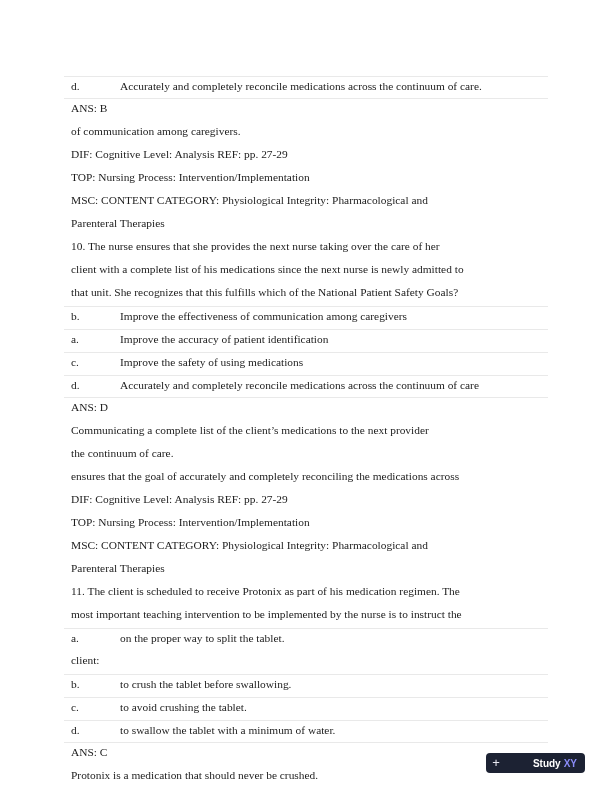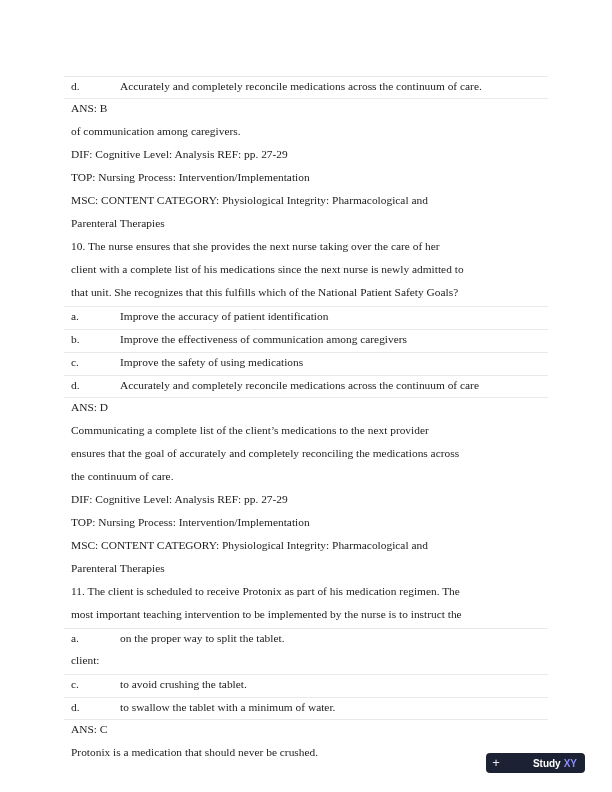--- a/index.html
+++ b/index.html
@@ -69,36 +69,37 @@
     <div class="row option last-option"><span class="letter">d.</span><span>Accurately and completely reconcile medications across the continuum of care.</span></div>
     <div class="row text">ANS: B</div>
     <div class="row text">of communication among caregivers.</div>
     <div class="row text">DIF: Cognitive Level: Analysis REF: pp. 27-29</div>
     <div class="row text">TOP: Nursing Process: Intervention/Implementation</div>
     <div class="row text">MSC: CONTENT CATEGORY: Physiological Integrity: Pharmacological and</div>
     <div class="row text">Parenteral Therapies</div>
     <div class="row text">10. The nurse ensures that she provides the next nurse taking over the care of her</div>
     <div class="row text">client with a complete list of his medications since the next nurse is newly admitted to</div>
     <div class="row text">that unit. She recognizes that this fulfills which of the National Patient Safety Goals?</div>
+    <div class="row option"><span class="letter">b.</span><span>Improve the effectiveness of communication among caregivers</span></div>
     <div class="row option"><span class="letter">a.</span><span>Improve the accuracy of patient identification</span></div>
-    <div class="row option"><span class="letter">b.</span><span>Improve the effectiveness of communication among caregivers</span></div>
     <div class="row option"><span class="letter">c.</span><span>Improve the safety of using medications</span></div>
     <div class="row option last-option"><span class="letter">d.</span><span>Accurately and completely reconcile medications across the continuum of care</span></div>
     <div class="row text">ANS: D</div>
     <div class="row text">Communicating a complete list of the client’s medications to the next provider</div>
+    <div class="row text">the continuum of care.</div>
     <div class="row text">ensures that the goal of accurately and completely reconciling the medications across</div>
-    <div class="row text">the continuum of care.</div>
     <div class="row text">DIF: Cognitive Level: Analysis REF: pp. 27-29</div>
     <div class="row text">TOP: Nursing Process: Intervention/Implementation</div>
     <div class="row text">MSC: CONTENT CATEGORY: Physiological Integrity: Pharmacological and</div>
     <div class="row text">Parenteral Therapies</div>
     <div class="row text">11. The client is scheduled to receive Protonix as part of his medication regimen. The</div>
     <div class="row text">most important teaching intervention to be implemented by the nurse is to instruct the</div>
     <div class="row option"><span class="letter">a.</span><span>on the proper way to split the tablet.</span></div>
     <div class="row text">client:</div>
+    <div class="row option"><span class="letter">b.</span><span>to crush the tablet before swallowing.</span></div>
     <div class="row option"><span class="letter">c.</span><span>to avoid crushing the tablet.</span></div>
     <div class="row option last-option"><span class="letter">d.</span><span>to swallow the tablet with a minimum of water.</span></div>
     <div class="row text">ANS: C</div>
     <div class="row text">Protonix is a medication that should never be crushed.</div>
   </div>
 
 <div class="logo">
   <span class="plus">+</span>
   <span class="study">Study</span>
     <span class="xy">XY</span>

